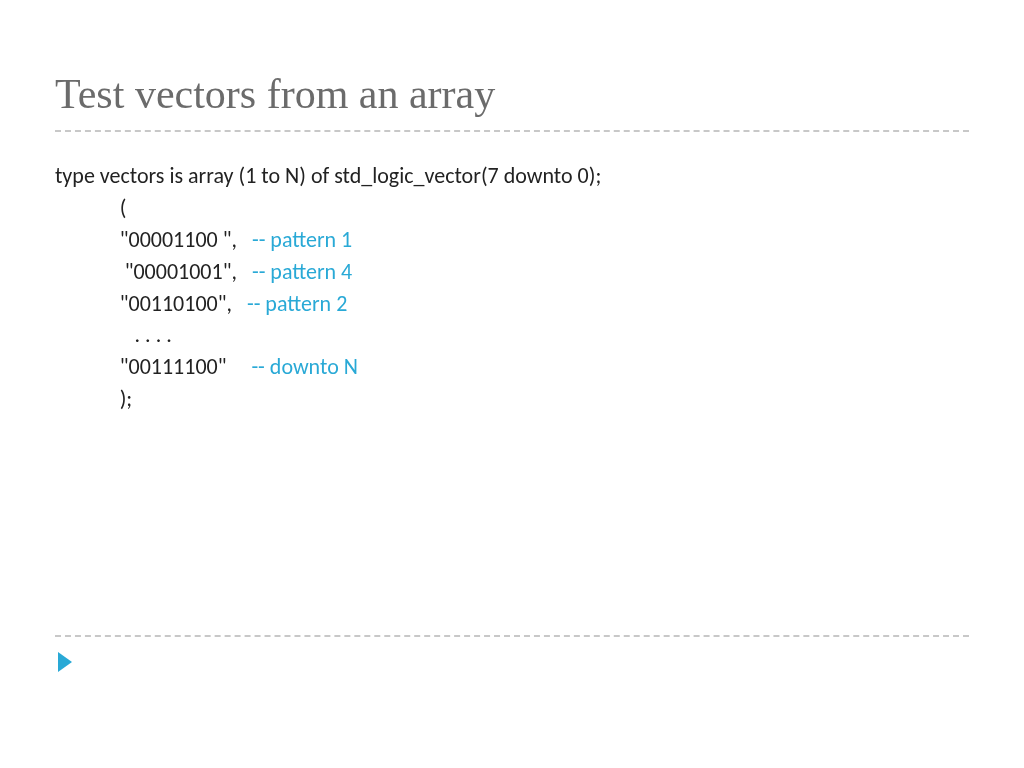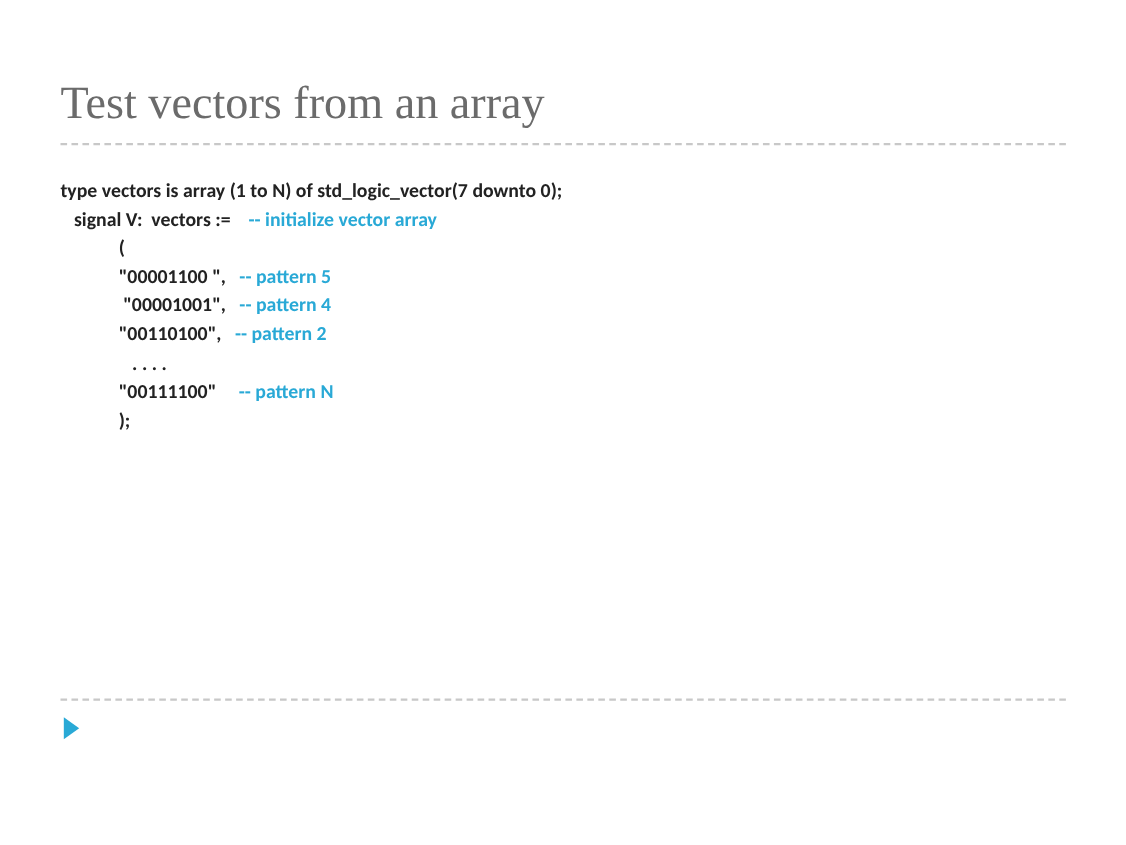--- a/index.html
+++ b/index.html
@@ -14,24 +14,24 @@
     color: #6b6b6b;
     font-weight: 400;
     margin-bottom: 12px;
   }
   .divider {
     border: none;
     border-top: 2px dashed #c8c8c8;
     margin-bottom: 28px;
   }
   .content {
-    font-size: 18px;
+    font-size: 22px;
     color: #222;
     line-height: 1.45;
-    font-weight: 700;
+    font-weight: 400;
   }
   .content .row { white-space: pre; }
   .comment { color: #29a9d6; }
   .footer-divider {
     position: absolute;
     left: 55px; right: 55px; bottom: 70px;
     border: none;
     border-top: 2px dashed #c8c8c8;
   }
   .tri-icon {
@@ -45,25 +45,24 @@
   }
 </style>
 </head>
 <body>
 
 <div class="slide">
   <h1 class="title">Test vectors from an array</h1>
   <hr class="divider">
   <div class="content">
     <div class="row"><span>type vectors is array (1 to N) of std_logic_vector(7 downto 0);</span></div>
-    <div class="row"><span>   signal V:  vectors :=    </span><span class="comment">-- initialize vector array</span></div>
     <div class="row"><span>             (</span></div>
-    <div class="row"><span>             "00001100 ",   </span><span class="comment">-- pattern 5</span></div>
+    <div class="row"><span>             "00001100 ",   </span><span class="comment">-- pattern 1</span></div>
     <div class="row"><span>              "00001001",   </span><span class="comment">-- pattern 4</span></div>
     <div class="row"><span>             "00110100",   </span><span class="comment">-- pattern 2</span></div>
     <div class="row"><span>                . . . .</span></div>
-    <div class="row"><span>             "00111100"     </span><span class="comment">-- pattern N</span></div>
+    <div class="row"><span>             "00111100"     </span><span class="comment">-- downto N</span></div>
     <div class="row"><span>             );</span></div>
     <div class="row"><span></span></div>
   </div>
   <hr class="footer-divider">
   <div class="tri-icon"></div>
 </div>
 
 </body></html>

